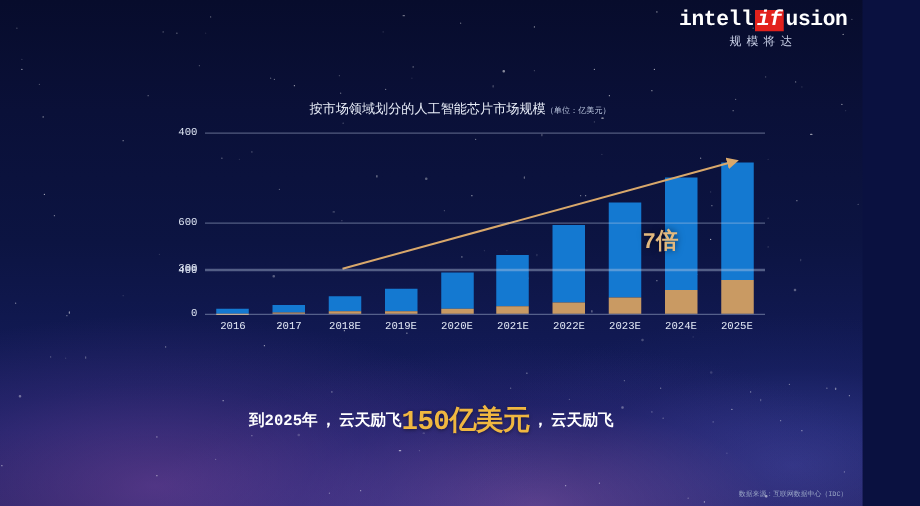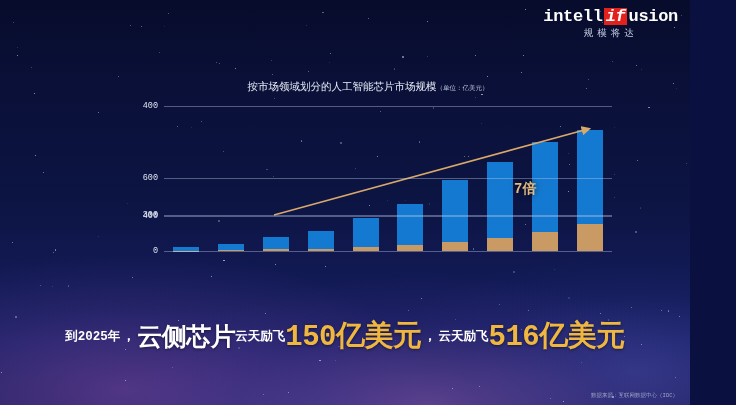--- a/index.html
+++ b/index.html
@@ -103,35 +103,35 @@
   }
   #legend {
     position: absolute; left: 46px; top: 194px; width: 448px;
     display: flex; justify-content: center; gap: 18px;
   }
   .lg { display: flex; align-items: center; gap: 4px; font-size: 8.5px; color: #dfe6f4; white-space: nowrap; }
   .sw { width: 7px; height: 7px; display: block; }
 
   #mult-label {
     position: absolute; left: 396px; top: 100px;
-    font-size: 14px; font-weight: bold; color: #e3b97e;
+    font-size: 18px; font-weight: bold; color: #e3b97e;
     text-shadow: 0 0 6px rgba(0,0,0,0.6);
     white-space: nowrap;
   }
 
   
   #banner {
     position: absolute; left: 0; right: 0; top: 316px; height: 40px;
     display: flex; align-items: center; justify-content: center;
     white-space: nowrap;
   }
   .b-sm { font-size: 12.5px; font-weight: bold; color: #ffffff; letter-spacing: 0; }
   .b-lg { font-size: 25px; font-weight: bold; color: #ffffff; letter-spacing: -0.5px;
           text-shadow: 0 1px 3px rgba(0,0,0,0.45); }
-  .b-gold { font-size: 29px; font-weight: bold; color: #f0b740; letter-spacing: -0.5px;
+  .b-gold { font-size: 22px; font-weight: bold; color: #f0b740; letter-spacing: -0.5px;
             text-shadow: 0 1px 3px rgba(0,0,0,0.45); }
   .b-comma { font-size: 13px; font-weight: bold; color: #ffffff; padding: 0 2px; }
 
   #source {
     position: absolute; right: 12px; bottom: 6px;
     font-size: 5.5px; color: #9aa6c6; white-space: nowrap;
   }
 </style>
 </head>
 <body>
@@ -365,27 +365,37 @@
         <div class="gridline" style="top: 48px; margin-top: 24px;">
           <span class="ytick">600</span>
         </div>
         <div class="gridline" style="top: 0px;">
           <span class="ytick">400</span>
         </div>
       </div>
 
     <div id="mult-label">7倍</div>
 
+    <div id="xaxis">
+        <div class="xtick">2016</div>
+        <div class="xtick">2017</div>
+        <div class="xtick">2018E</div>
+        <div class="xtick">2019E</div>
+        <div class="xtick">2020E</div>
+        <div class="xtick">2021E</div>
+        <div class="xtick">2022E</div>
+        <div class="xtick">2023E</div>
+        <div class="xtick">2024E</div>
+        <div class="xtick">2025E</div>
+      </div>
   </div>
 
   <div id="banner">
     <span class="b-sm">到2025年</span>
     <span class="b-comma">，</span>
-    <span class="b-lg">云侧芯片</span>
     <span class="b-sm">云天励飞</span>
     <span class="b-gold">150亿美元</span>
     <span class="b-comma">，</span>
     <span class="b-sm">云天励飞</span>
-    <span class="b-gold">516亿美元</span>
   </div>
 
   <div id="source">数据来源：互联网数据中心（IDC）</div>
 </div>
 
 </body></html>

